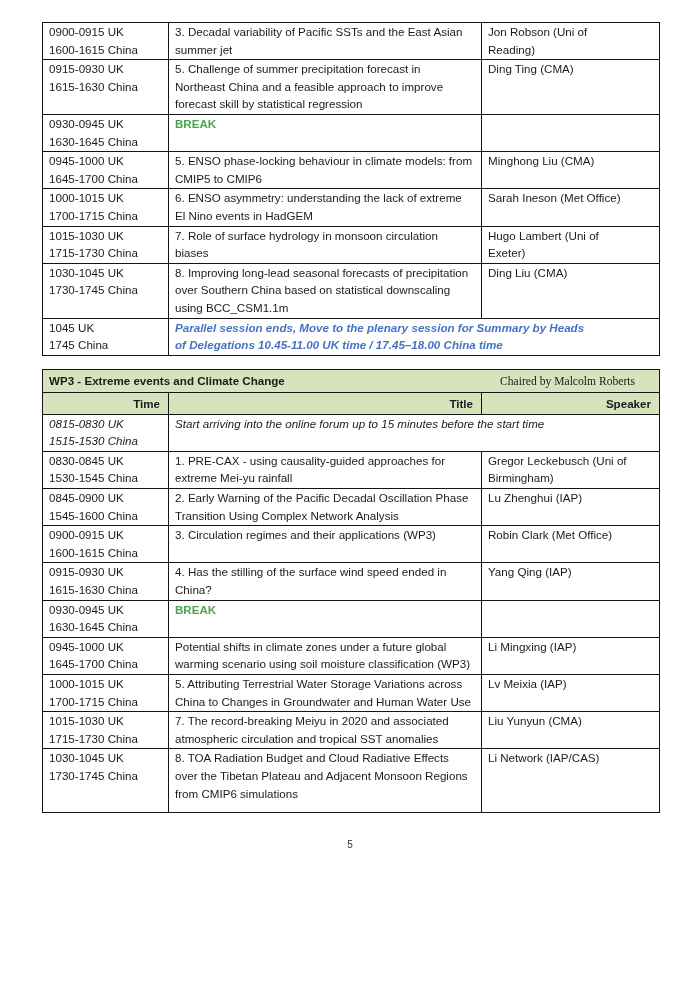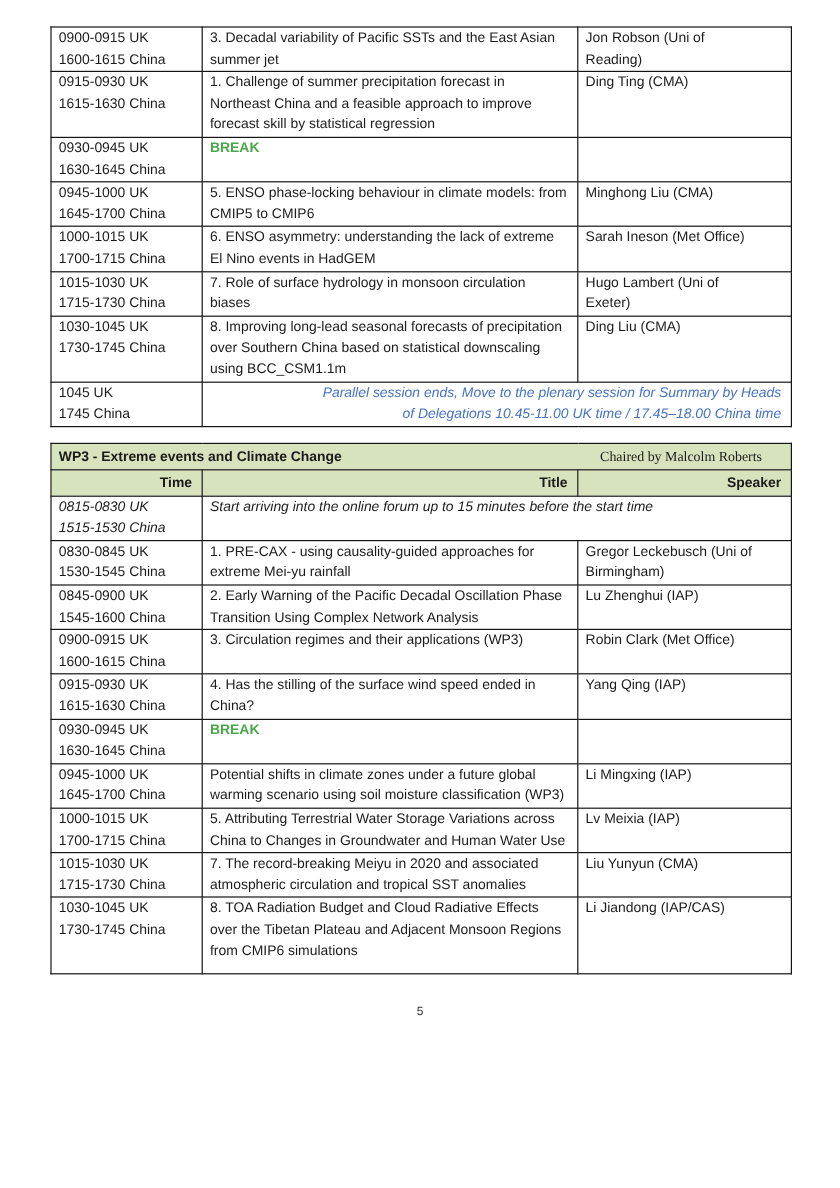--- a/index.html
+++ b/index.html
@@ -54,21 +54,21 @@
     height: 19px;
     line-height: 19px;
     padding-top: 1px;
   }
   th { text-align: right; font-weight: bold; }
   .section-flex { display: flex; justify-content: space-between; align-items: baseline; }
   .section-title { font-weight: bold; }
   .section-chair { font-weight: normal; padding-right: 16px; font-family: Liberation Serif, serif; }
   
   td.break-cell { color: var(--break-green, #4aa64a); font-weight: bold; height: 34px; }
-  td.note-cell  { color: var(--note-blue, #4472c4); font-weight: normal; font-style: italic; text-align: right; }
+  td.note-cell  { color: var(--note-blue, #4472c4); font-weight: bold; font-style: italic; }
   .italic { font-style: italic; margin-top: 20px; }
   #table2 tbody tr:last-child td { height: 62px; }
   
   .page-number {
     margin-top: 26px;
     text-align: center;
     font-size: 10px;
     color: #333333;
   }
 </style>
@@ -85,21 +85,21 @@
         <col class="c-speaker">
     </colgroup>
     <tbody id="t1-body">
         <tr>
           <td>0900-0915 UK<br>1600-1615 China</td>
           <td>3. Decadal variability of Pacific SSTs and the East Asian summer jet</td>
           <td>Jon Robson (Uni of<br>Reading)</td>
         </tr>
         <tr>
           <td>0915-0930 UK<br>1615-1630 China</td>
-          <td>1. Challenge of summer precipitation forecast in Northeast China and a feasible approach to improve forecast skill by statistical regression</td>
+          <td>5. Challenge of summer precipitation forecast in Northeast China and a feasible approach to improve forecast skill by statistical regression</td>
           <td>Ding Ting (CMA)</td>
         </tr>
         <tr>
           <td>0930-0945 UK<br>1630-1645 China</td>
           <td class="break-cell">BREAK</td>
           <td></td>
         </tr>
         <tr>
           <td>0945-1000 UK<br>1645-1700 China</td>
           <td>5. ENSO phase-locking behaviour in climate models: from CMIP5 to CMIP6</td>
@@ -189,20 +189,20 @@
           <td>Lv Meixia (IAP)</td>
         </tr>
         <tr>
           <td>1015-1030 UK<br>1715-1730 China</td>
           <td>7. The record-breaking Meiyu in 2020 and associated atmospheric circulation and tropical SST anomalies</td>
           <td>Liu Yunyun (CMA)</td>
         </tr>
         <tr>
           <td>1030-1045 UK<br>1730-1745 China</td>
           <td>8. TOA Radiation Budget and Cloud Radiative Effects over the Tibetan Plateau and Adjacent Monsoon Regions from CMIP6 simulations</td>
-          <td>Li Jiandong (IAP/CAS)</td>
+          <td>Li Network (IAP/CAS)</td>
         </tr>
       </tbody>
   </table>
 
   <div class="page-number">5</div>
 
 </div>
 
 </body></html>

